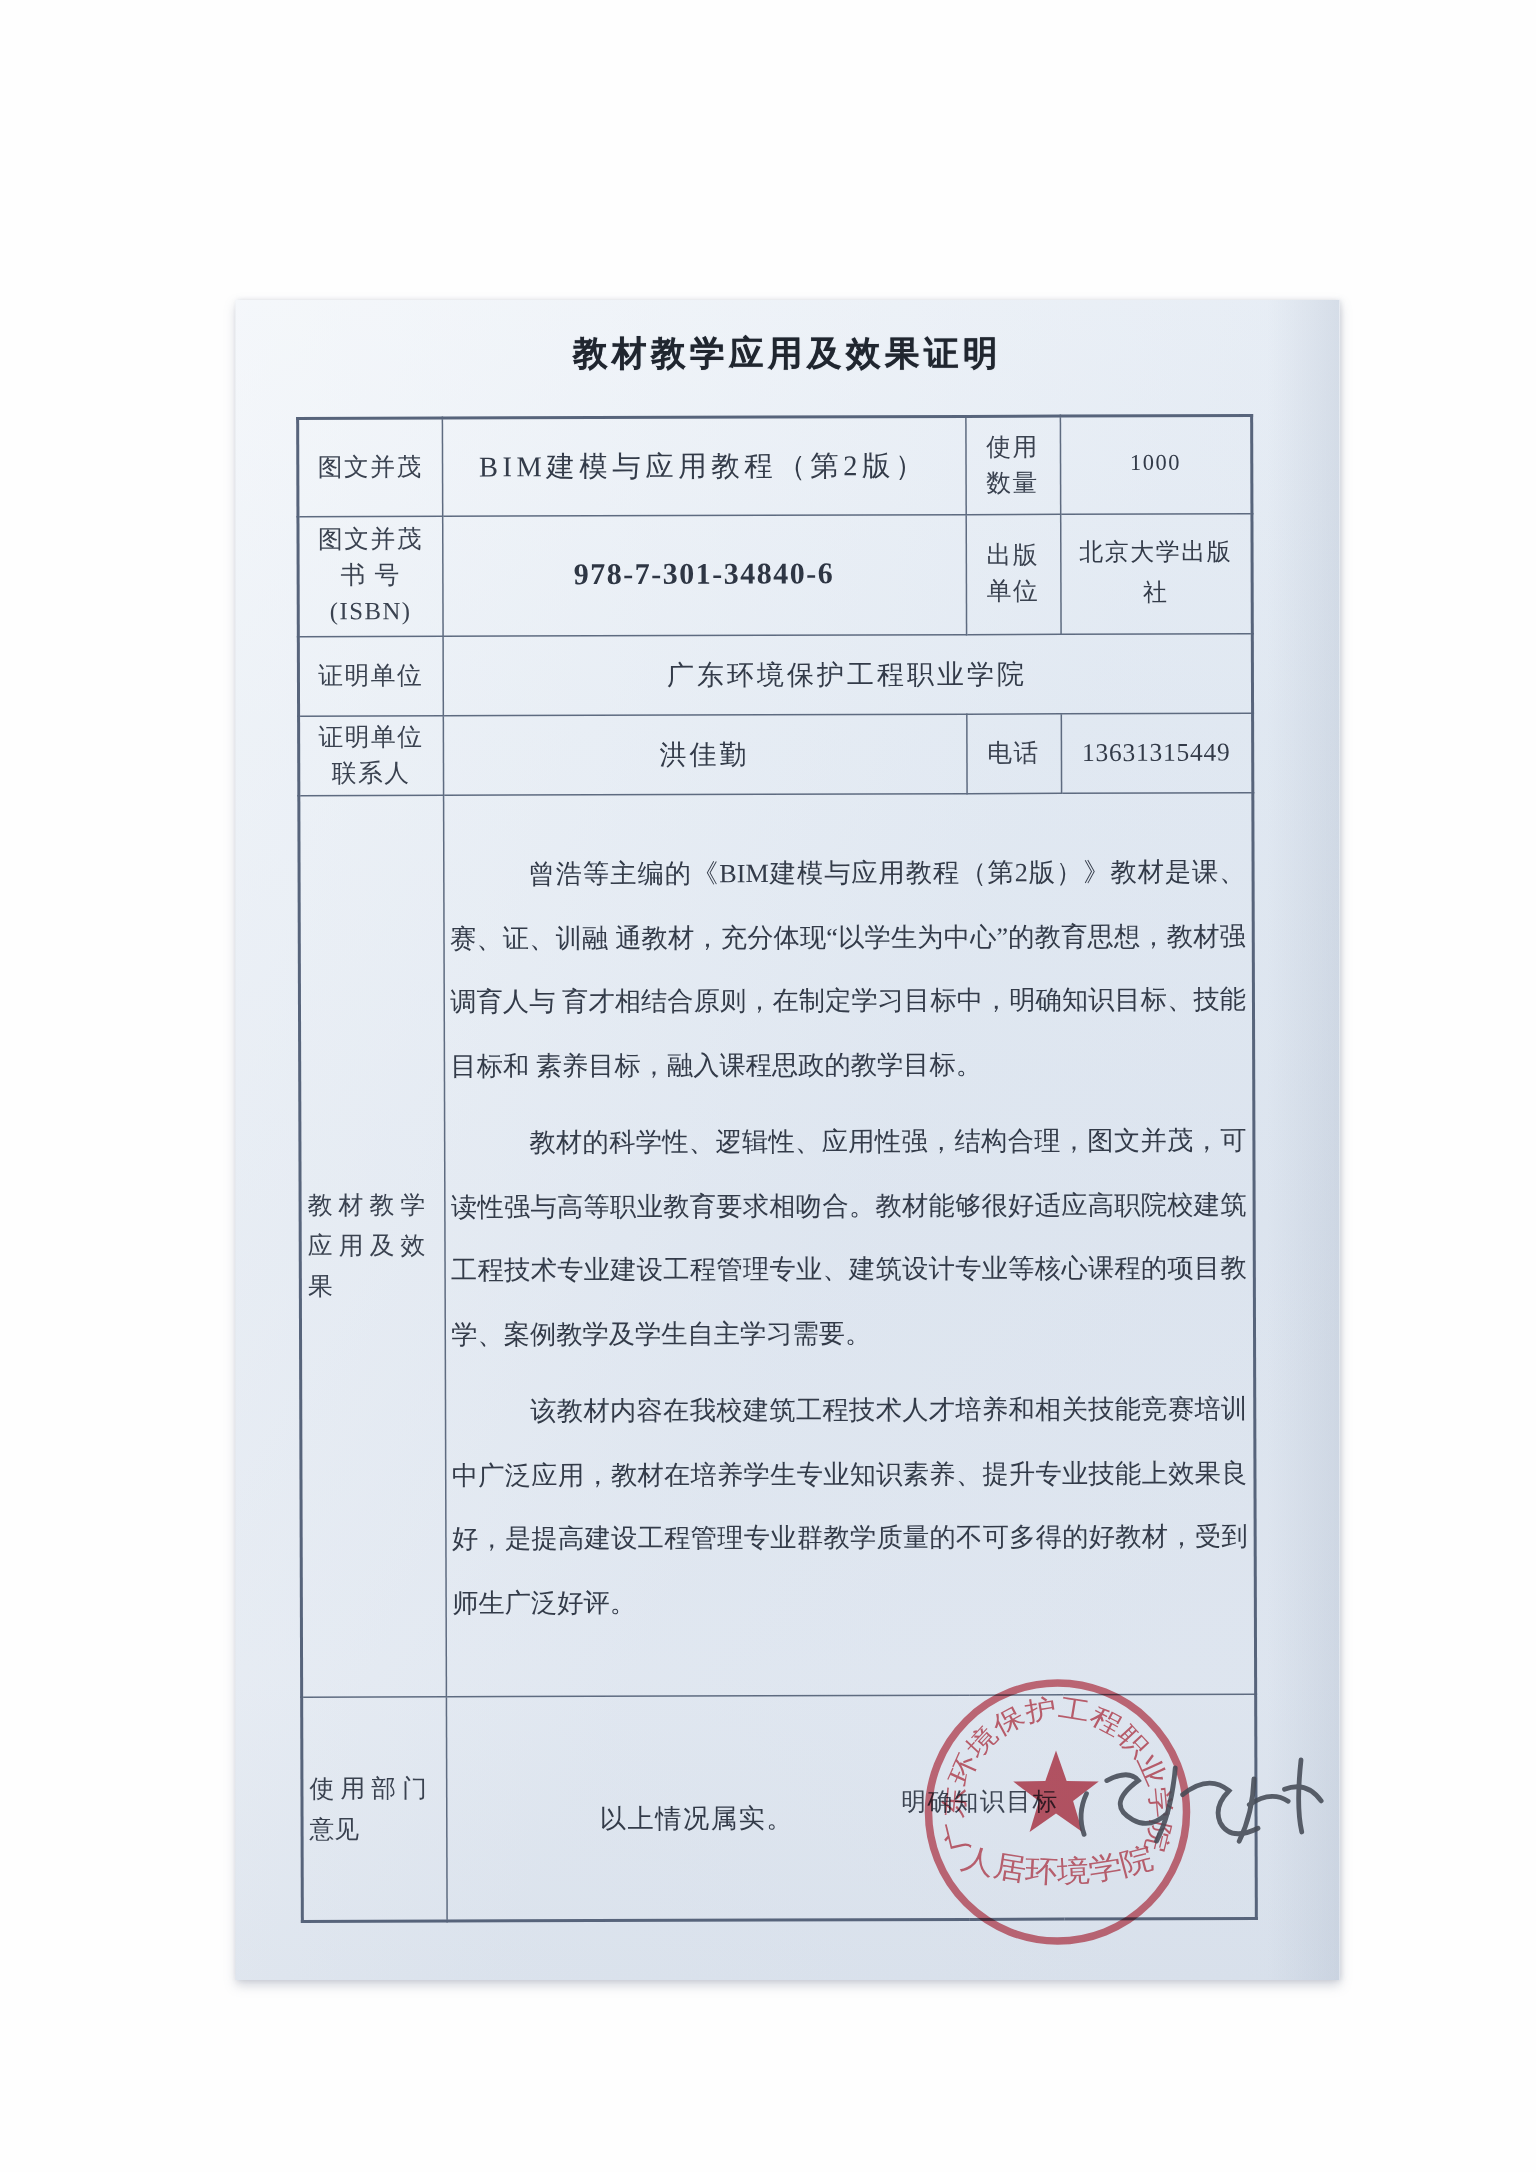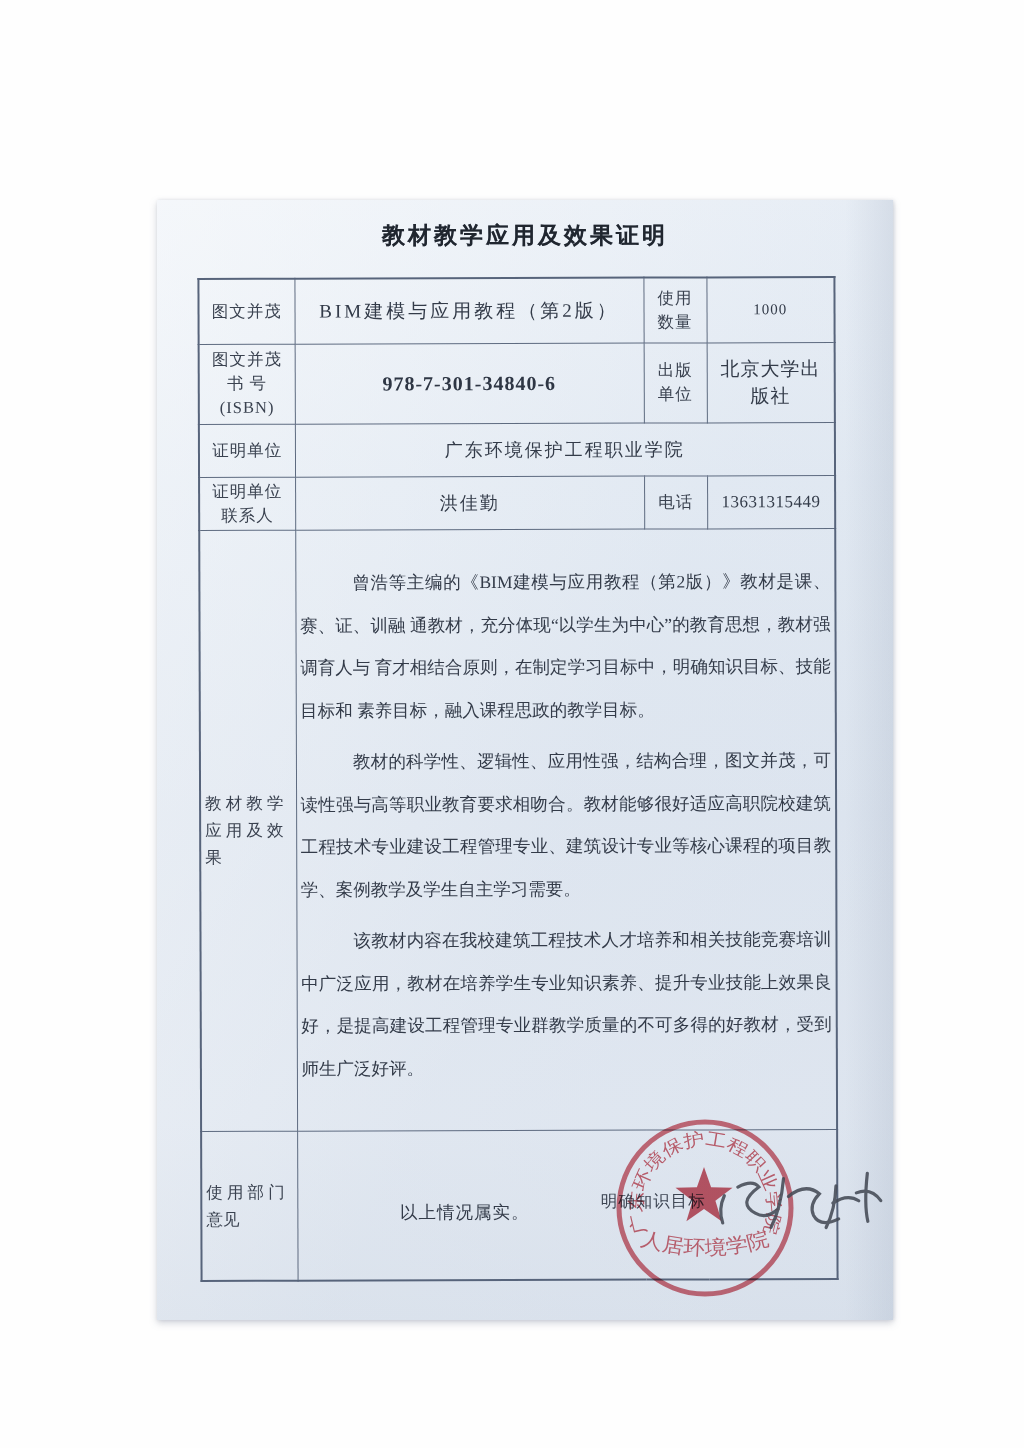--- a/index.html
+++ b/index.html
@@ -43,21 +43,21 @@
     font-size:16.5px;color:#3a4250;letter-spacing:1px;
   }
   td.lbl-top{
     vertical-align:top;text-align:left;white-space:pre-line;
     padding:8px 6px;line-height:27px;font-size:16.5px;color:#3a4250;
   }
   td.val{text-align:center;}
   .book-title{font-size:19px;letter-spacing:3px;}
   .isbn{font-size:20px;letter-spacing:1px;font-weight:600;color:#2e3644;}
   .qty{font-size:15px;letter-spacing:1px;font-family:Liberation Serif, serif;}
-  .publisher{font-size:19px;line-height:27px;letter-spacing:1px;}
+  .publisher{font-size:16px;line-height:27px;letter-spacing:1px;}
   .org{font-size:18px;letter-spacing:2px;}
   .person{font-size:18px;letter-spacing:2px;}
   .phone{font-size:17px;letter-spacing:0.5px;margin-top:39px;}
 
   td.effect-body{vertical-align:top;padding:5px 4px 0 13px;}
   td.effect-body p{
     margin:0 0 9px 0;text-indent:3em;line-height:42.5px;
     font-size:17.5px;text-align:justify;color:#333b49;
   }
 

